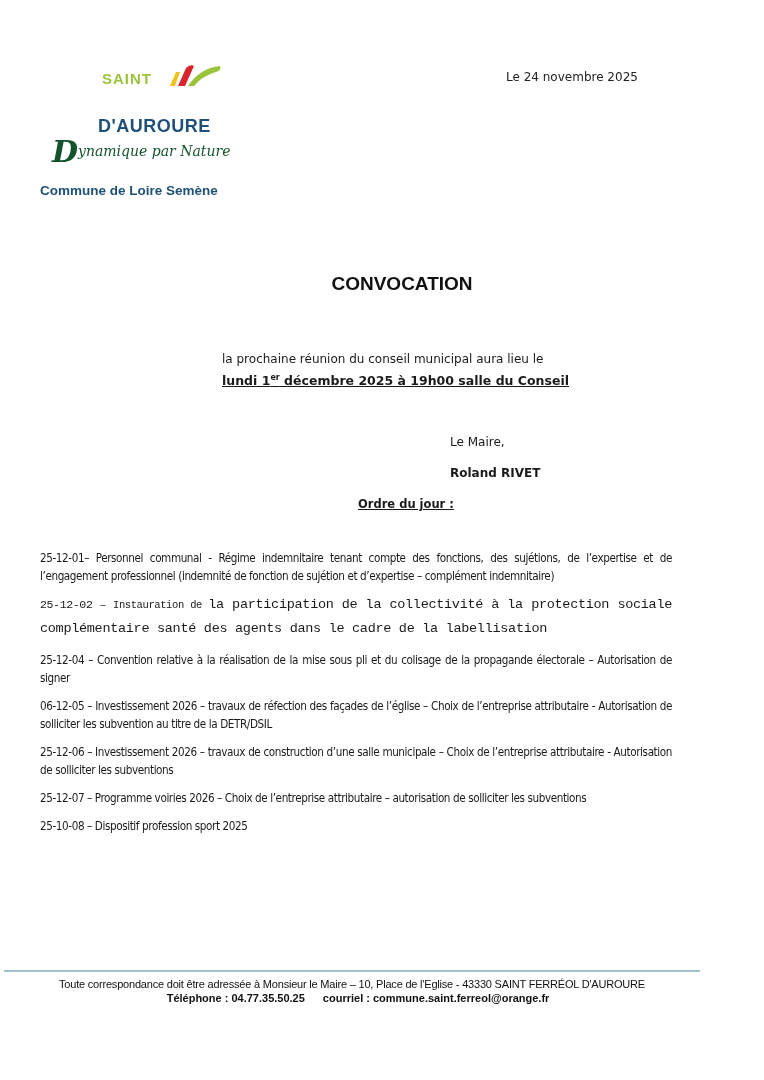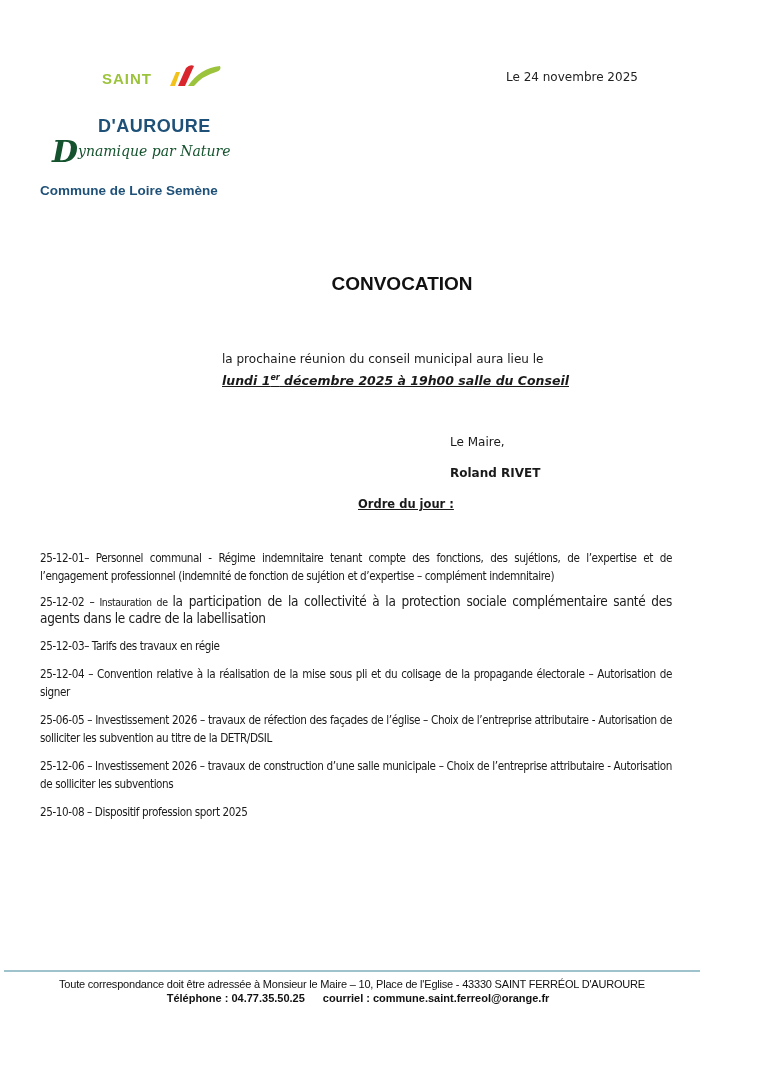--- a/index.html
+++ b/index.html
@@ -14,32 +14,32 @@
   .logo .auroure { position: absolute; left: 50px; top: 54px; font-family: "Liberation Sans", sans-serif; font-weight: 700; font-size: 18px; letter-spacing: 0.5px; color: #1f5178; }
   .logo .tagline { position: absolute; left: 4px; top: 72px; font-family: "DejaVu Serif", serif; font-style: italic; font-size: 14px; color: #14532d; white-space: nowrap; }
   .logo .tagline .bigD { font-size: 30px; font-weight: 700; vertical-align: -6px; }
   .logo svg.brush { position: absolute; left: 118px; top: 0px; }
 
   .commune { left: 40px; top: 183px; font-family: "Liberation Sans", sans-serif; font-weight: 700; font-size: 13.5px; color: #1f5178; }
   .date { left: 506px; top: 70px; font-size: 12px; color: #222; }
 
   .title { left: 0; width: 804px; top: 273px; text-align: center; font-family: "Liberation Sans", sans-serif; font-weight: 700; font-size: 19px; color: #111; }
   .intro { left: 222px; top: 352px; font-size: 12px; }
-  .meeting { left: 222px; top: 373px; font-size: 12.5px; font-weight: 700; font-style: italic; text-decoration: underline; }
+  .meeting { left: 222px; top: 373px; font-size: 12.5px; font-weight: 700; text-decoration: underline; }
   .meeting sup { font-size: 8px; }
 
   .maire { left: 450px; top: 435px; font-size: 12px; }
   .name { left: 450px; top: 466px; font-size: 12px; font-weight: 700; }
   .ordre { left: 358px; top: 497px; font-size: 11.5px; font-weight: 700; text-decoration: underline; }
 
   .agenda { left: 40px; width: 632px; top: 549px; font-family: "DejaVu Sans Condensed", "DejaVu Sans", sans-serif; font-size: 11.6px; line-height: 18px; letter-spacing: -0.4px; }
   .agenda .item { text-align: justify; margin: 0 0 10px 0; }
   .agenda .item .small { font-size: 10.5px; }
   .agenda .item .large { font-size: 13.5px; letter-spacing: -0.3px; }
-  .agenda .item.i2 { line-height: 16px; margin-top: -2px; }
+  .agenda .item.i2 { line-height: 24px; margin-top: -2px; font-family: Liberation Mono, monospace; }
 
   .rule { left: 4px; top: 970px; width: 696px; height: 2px; background: #9fc3cc; }
   .footer1 { left: 0; width: 704px; top: 978px; text-align: center; font-family: "Liberation Sans", sans-serif; font-size: 11px; color: #111; letter-spacing: -0.2px; }
   .footer2 { left: 0; width: 716px; top: 992px; text-align: center; font-family: "Liberation Sans", sans-serif; font-size: 11px; font-weight: 700; color: #111; }
   .footer2 .gap { display: inline-block; width: 18px; }
 </style>
 </head>
 <body>
 
 <div class="abs logo">
@@ -60,22 +60,22 @@
 <div class="abs intro">la prochaine réunion du conseil municipal  aura lieu le</div>
 <div class="abs meeting"><span>lundi 1</span><sup>er</sup><span> décembre 2025  à 19h00 salle du Conseil</span></div>
 
 <div class="abs maire">Le Maire,</div>
 <div class="abs name">Roland RIVET</div>
 <div class="abs ordre">Ordre du jour :</div>
 
 <div class="abs agenda">
   <p class="item">25-12-01– Personnel communal  - Régime indemnitaire tenant compte des fonctions, des sujétions, de l’expertise et de l’engagement professionnel (indemnité de fonction de sujétion et d’expertise – complément indemnitaire)</p>
   <p class="item i2"><span>25-12-02 – </span><span class="small">Instauration de </span><span class="large"> la participation de la collectivité à la protection sociale complémentaire santé des agents dans le cadre de la labellisation</span></p>
-  <p class="item">25-12-03– Tarifs des travaux en régie</p>
   <p class="item">25-12-04 – Convention relative à la réalisation de la mise sous pli et du colisage de la propagande électorale – Autorisation de signer</p>
-  <p class="item">25-06-05 – Investissement 2026 – travaux de réfection des façades de l’église – Choix de l’entreprise attributaire - Autorisation de solliciter les subvention au titre de la DETR/DSIL</p>
+  <p class="item">06-12-05 – Investissement 2026 – travaux de réfection des façades de l’église – Choix de l’entreprise attributaire - Autorisation de solliciter les subvention au titre de la DETR/DSIL</p>
   <p class="item">25-12-06 – Investissement 2026 – travaux de construction d’une salle municipale – Choix de l’entreprise attributaire - Autorisation de solliciter les subventions</p>
+  <p class="item">25-12-07 – Programme voiries 2026 – Choix de l’entreprise attributaire – autorisation de solliciter les subventions</p>
   <p class="item">25-10-08 – Dispositif profession sport 2025</p>
 </div>
 
 <div class="abs rule"></div>
 <div class="abs footer1">Toute correspondance doit être adressée à Monsieur le Maire – 10, Place de l'Eglise - 43330 SAINT FERRÉOL D'AUROURE</div>
 <div class="abs footer2"><span>Téléphone : 04.77.35.50.25</span><span class="gap"></span><span>courriel : commune.saint.ferreol@orange.fr</span></div>
 
 </body></html>

